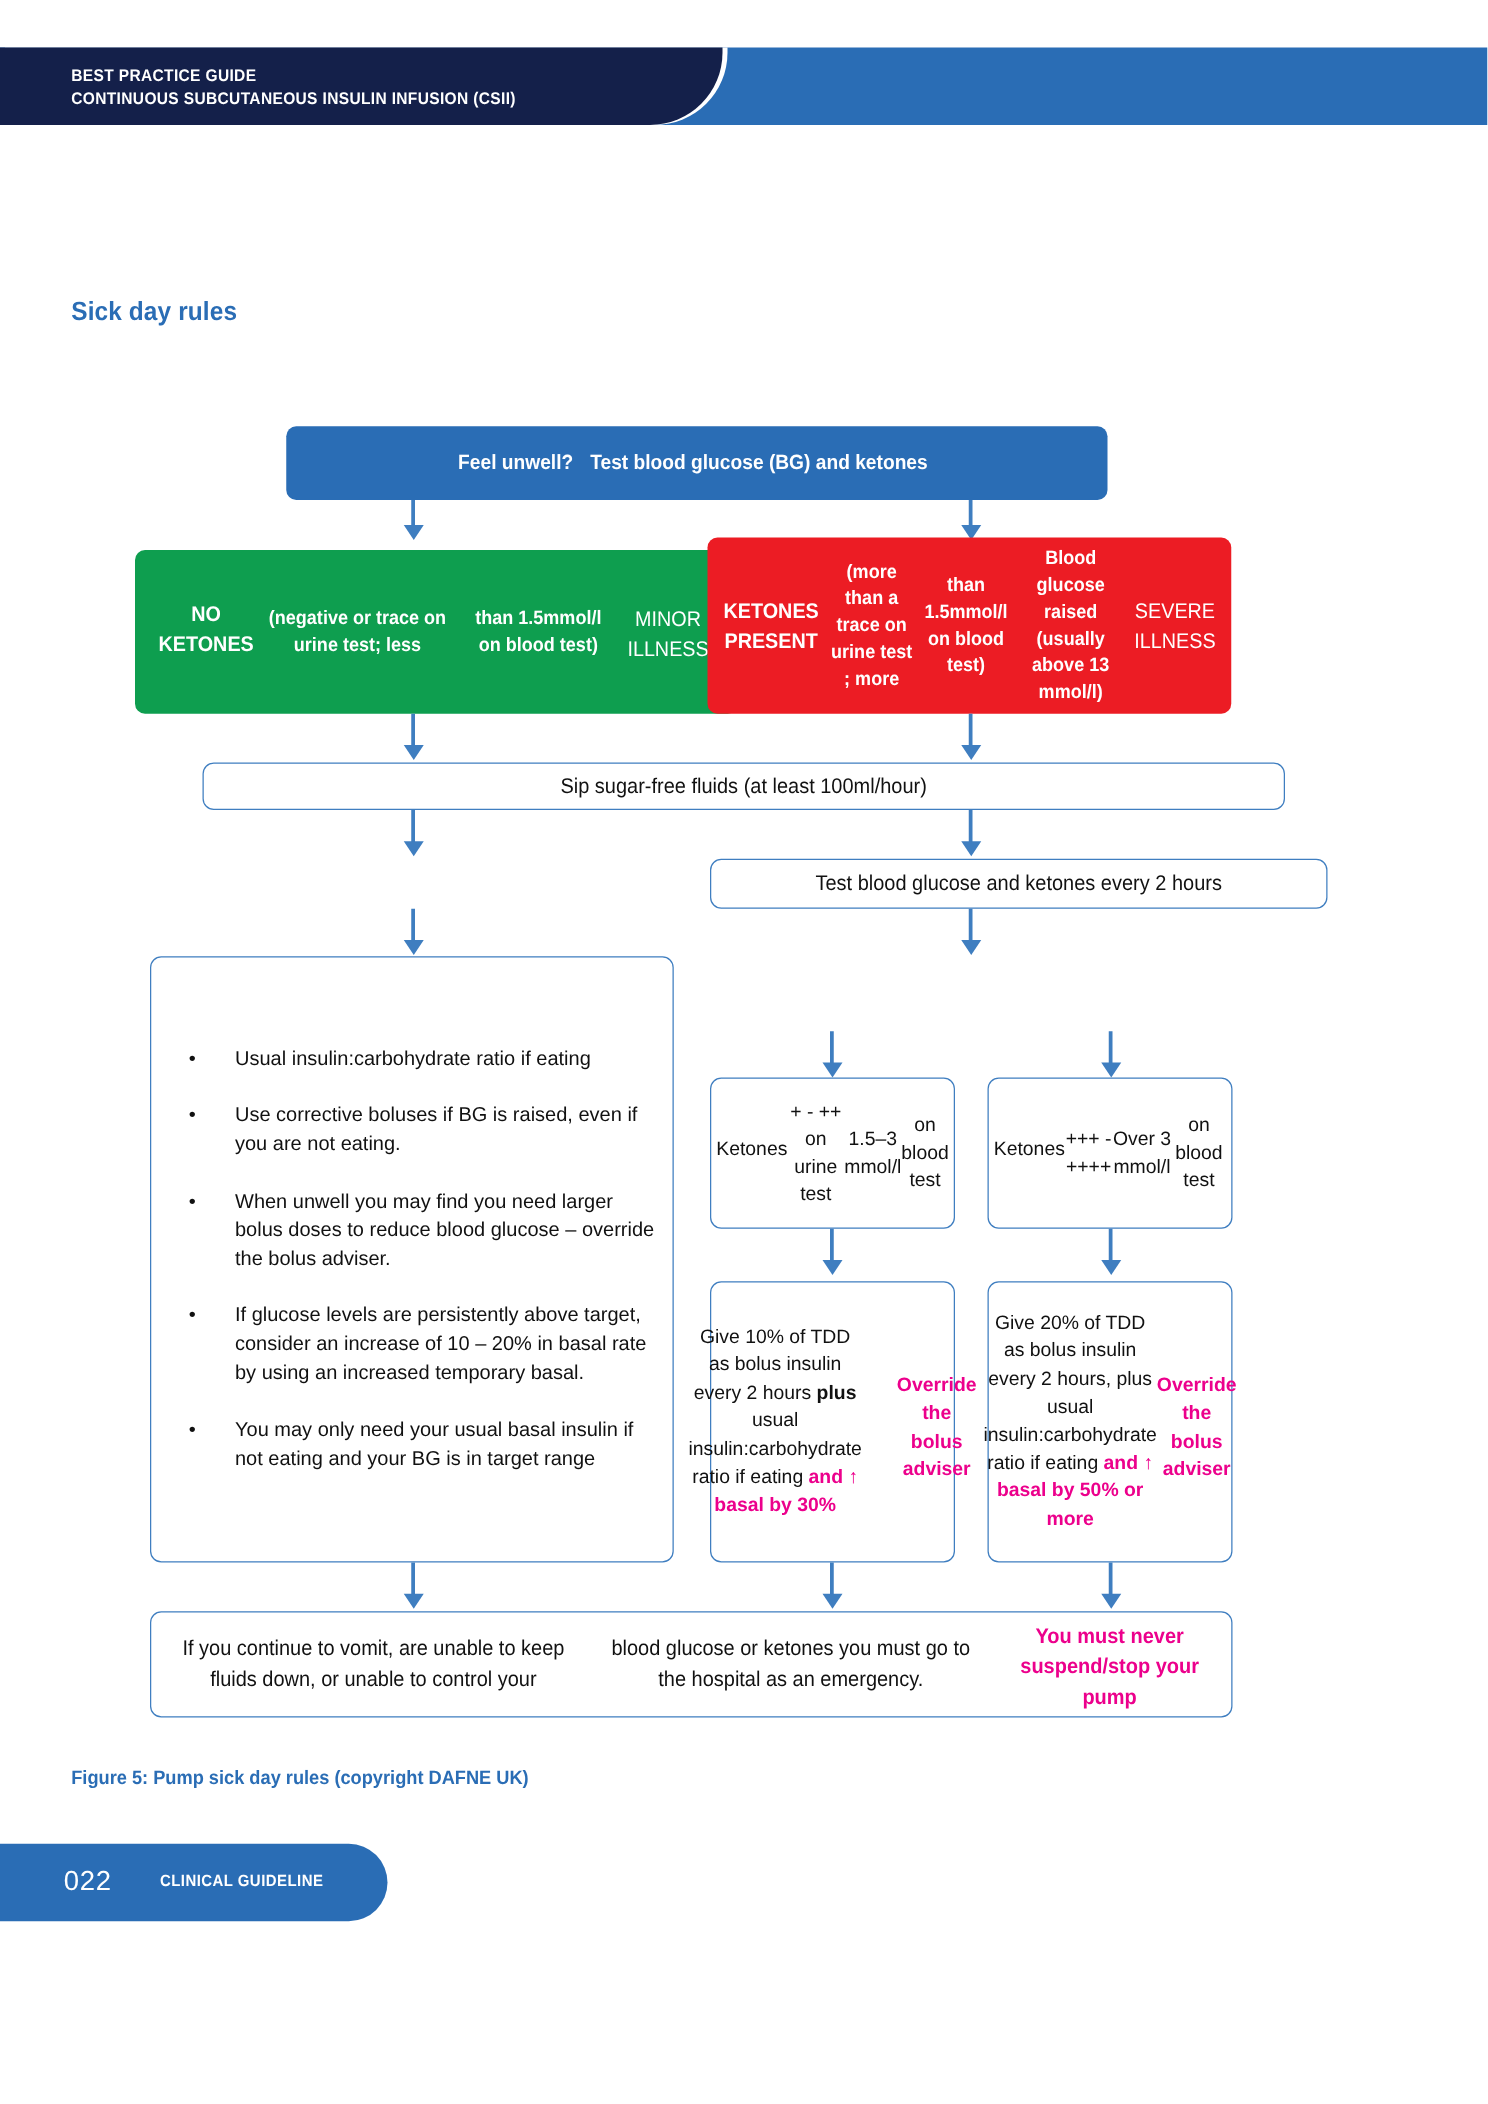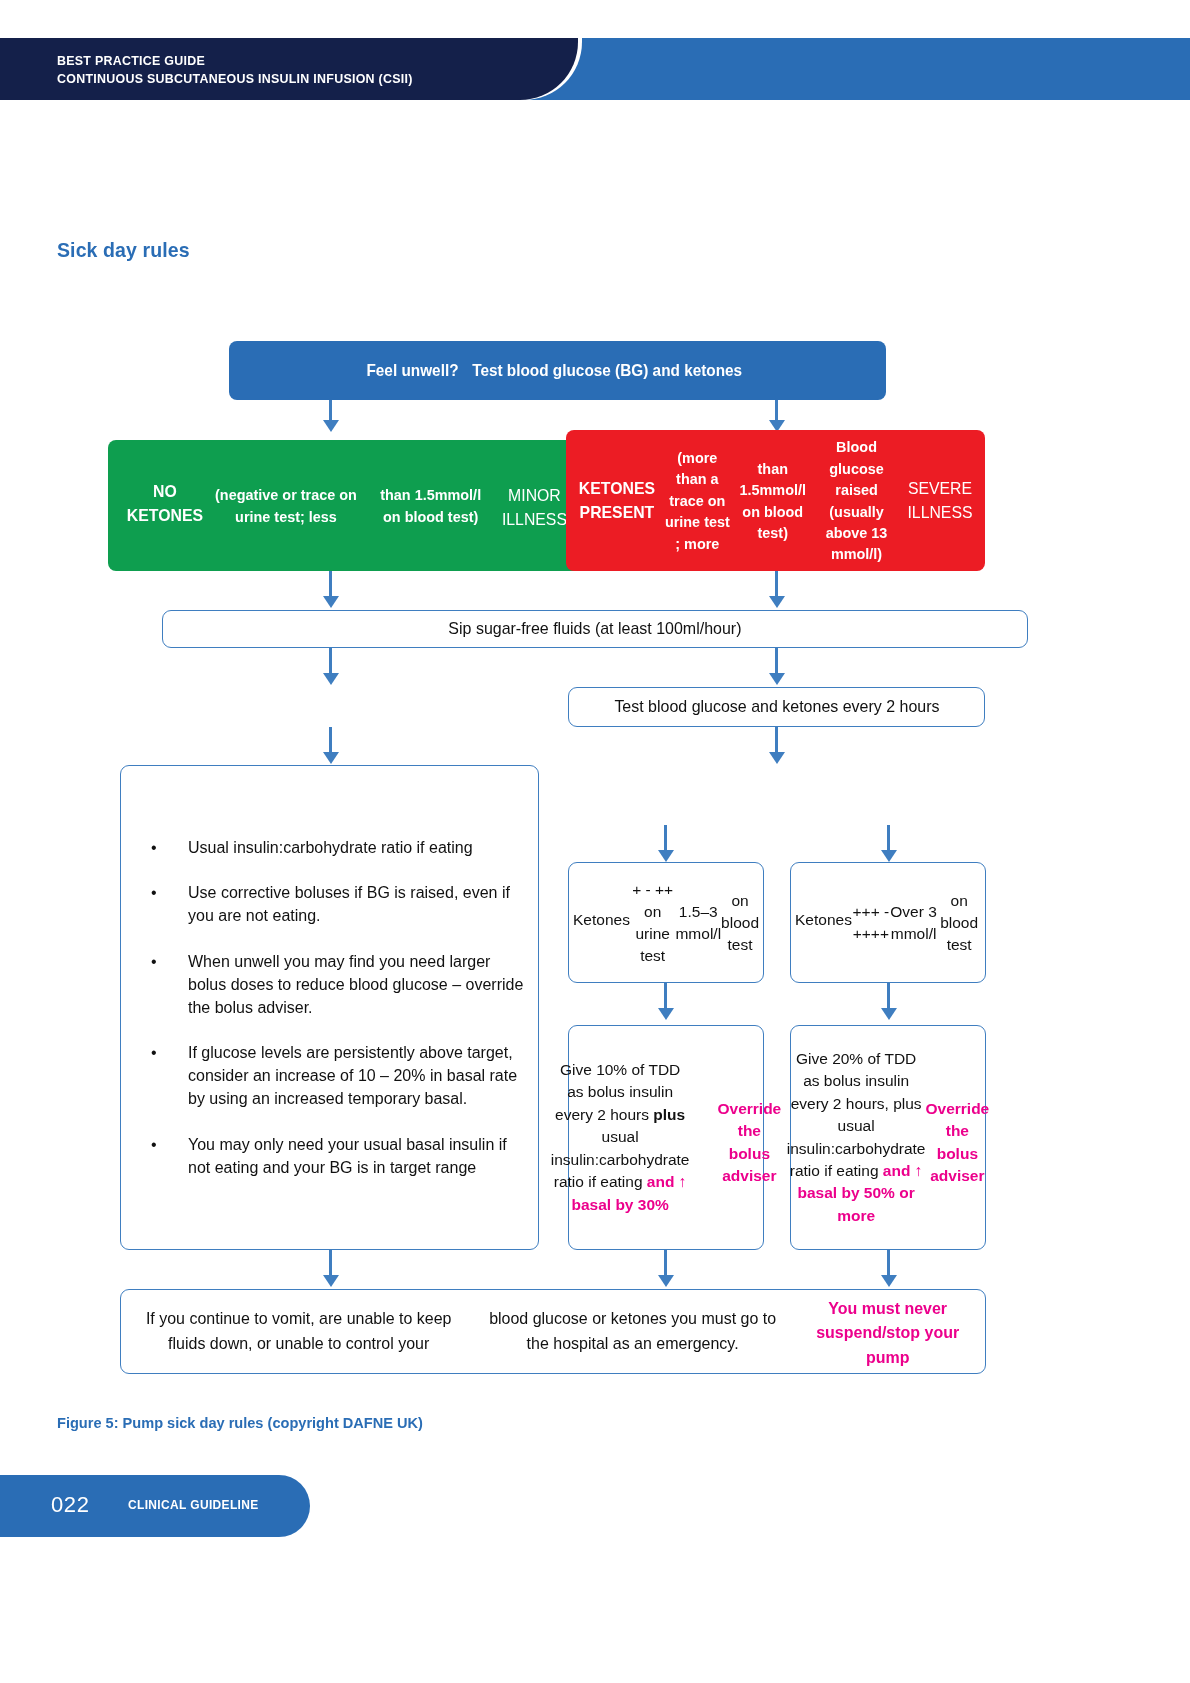--- a/index.html
+++ b/index.html
@@ -217,21 +217,21 @@
   <div class="arrow" style="left:329px; top:571px; height:26px;"></div>
   <div class="arrow" style="left:775px; top:571px; height:26px;"></div>
 
   <div class="box box-outline" style="left:120px; top:610px; width:866px; height:38px;margin-left:42px;">
     <div class="t-cond">Sip sugar-free fluids (at least 100ml/hour)</div>
   </div>
 
   <div class="arrow" style="left:329px; top:648px; height:26px;"></div>
   <div class="arrow" style="left:775px; top:648px; height:26px;"></div>
 
-  <div class="box box-outline" style="left:568px; top:687px; width:417px; height:40px;">
+  <div class="box box-outline" style="left:568px; top:687px; width:494px; height:40px;">
     <div class="t-cond">Test blood glucose and ketones every 2 hours</div>
   </div>
 
   <div class="arrow" style="left:329px; top:727px; height:26px;"></div>
   <div class="arrow" style="left:775px; top:727px; height:26px;"></div>
 
   <div class="box box-outline" style="left:120px; top:765px; width:419px; height:485px; justify-content:center;">
     <ul class="bullets">
       <li><span class="dot">•</span><span>Usual insulin:carbohydrate ratio if eating</span></li>
       <li><span class="dot">•</span><span>Use corrective boluses if BG is raised, even if you are not eating.</span></li>

